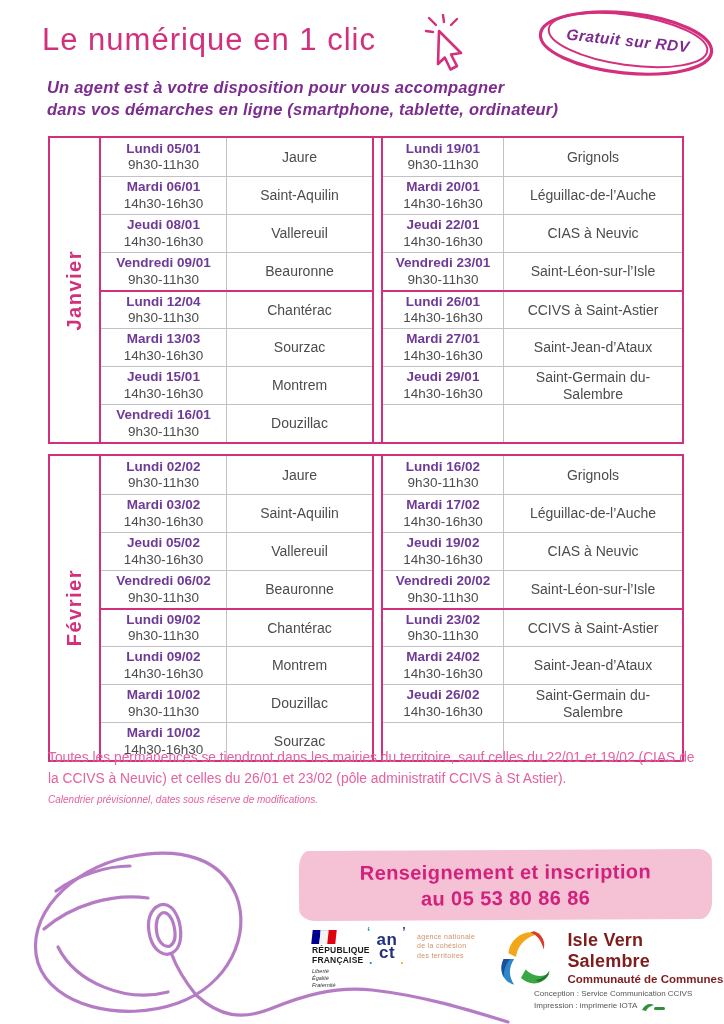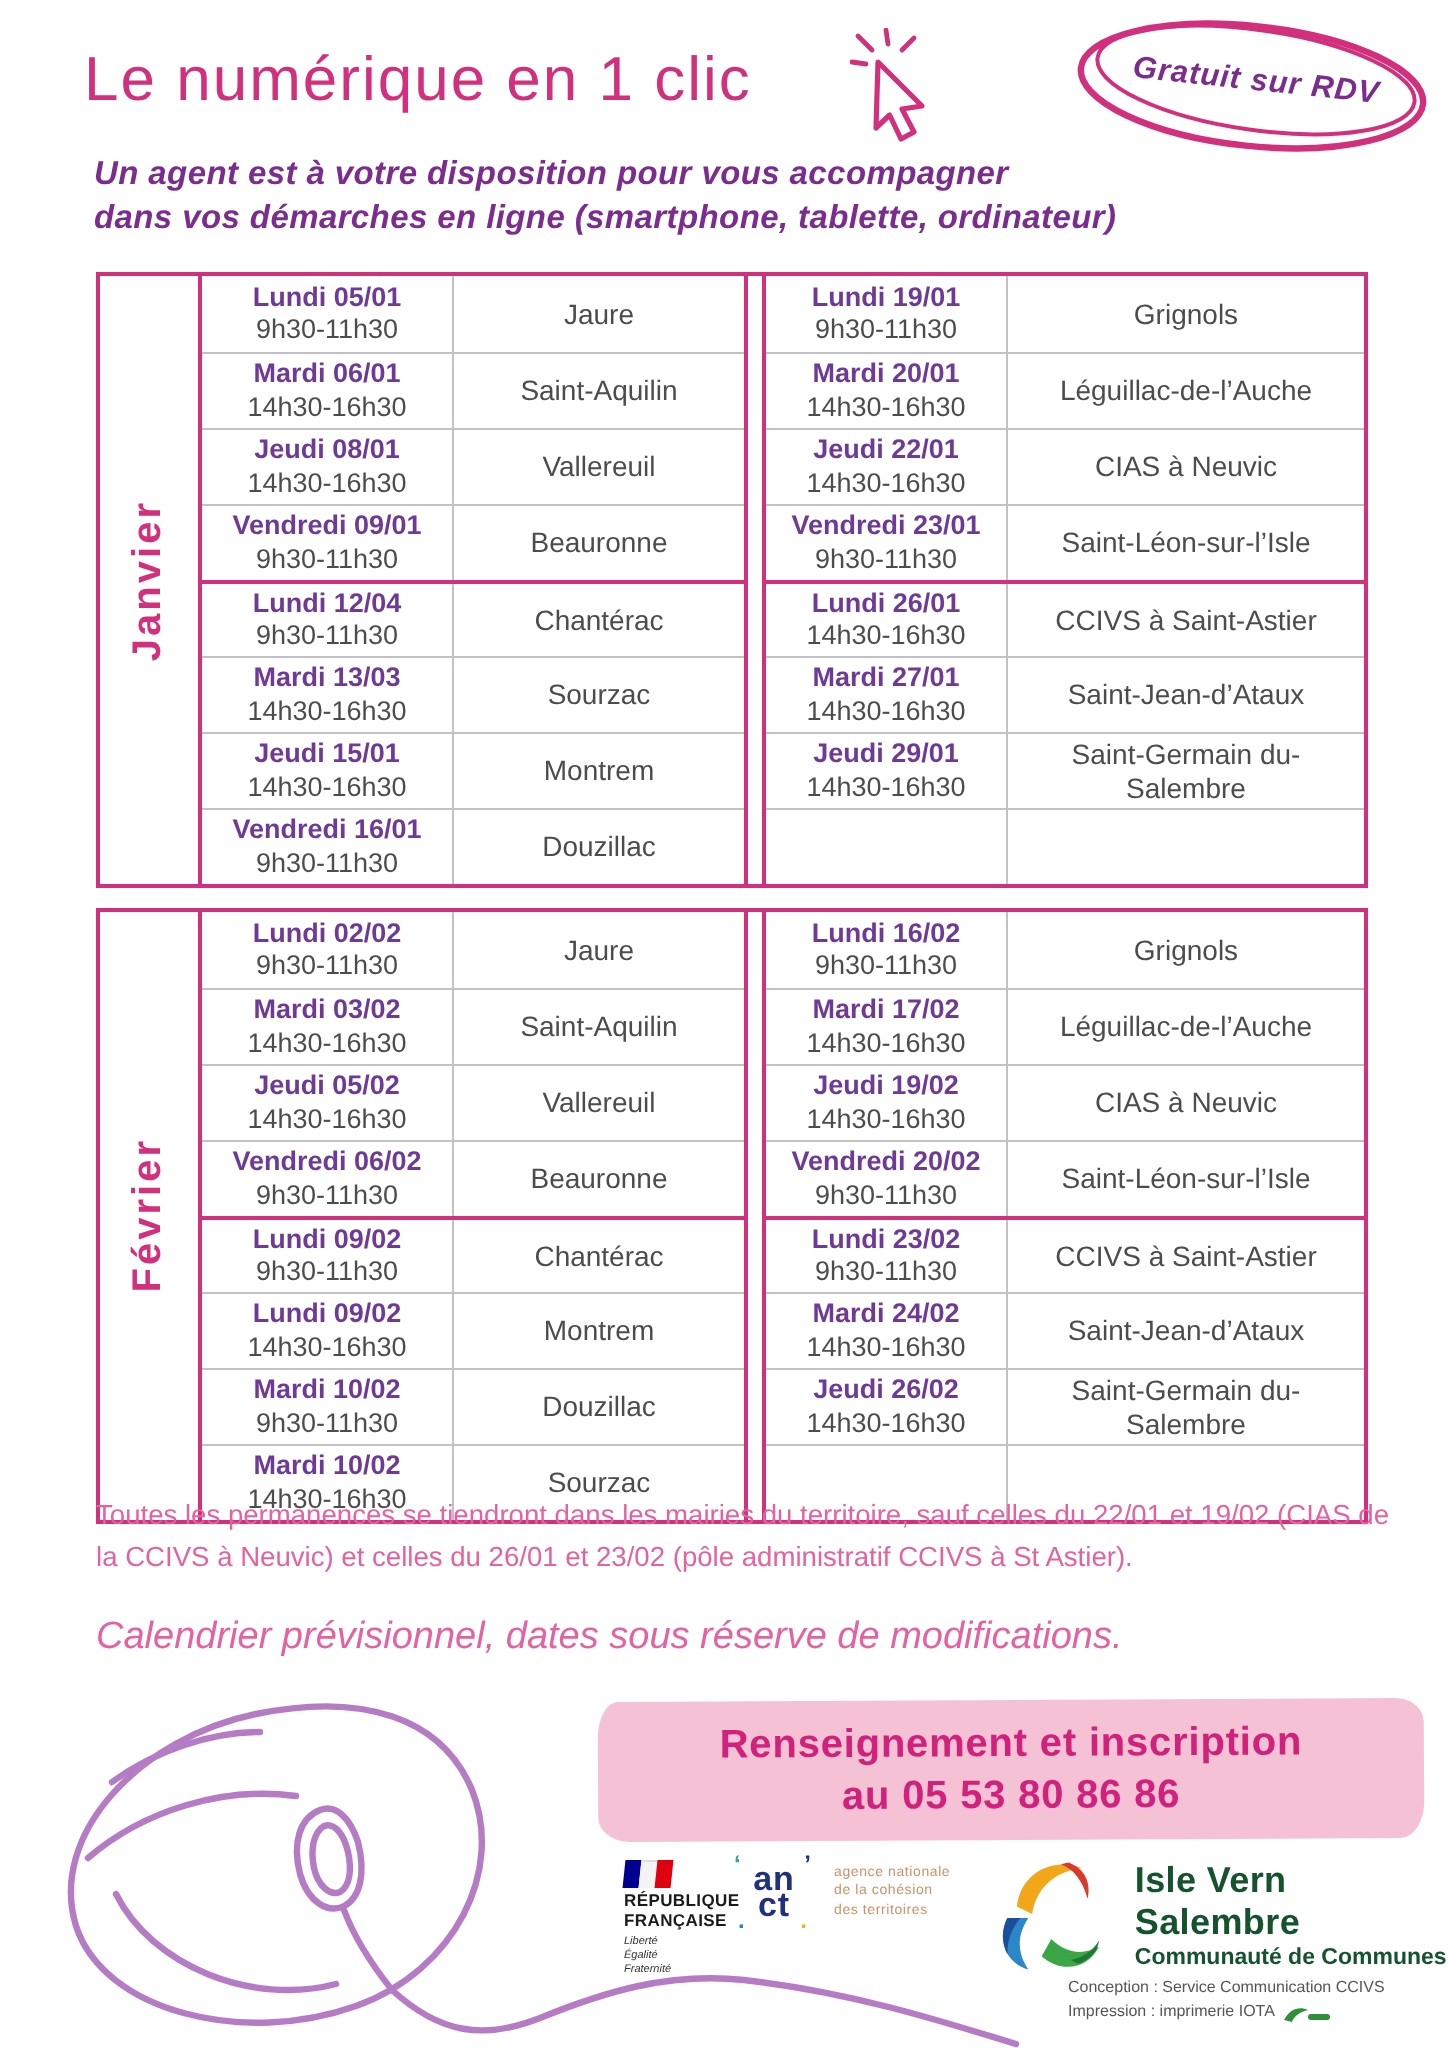--- a/index.html
+++ b/index.html
@@ -45,21 +45,21 @@
     justify-content:center;text-align:center}
   .sub-right .cell-date{width:121px}
   .cell-date .day{font-size:13.5px;font-weight:bold;color:var(--date-purple);line-height:1.2}
   .cell-date .time{font-size:13.5px;color:var(--gray);line-height:1.2}
   .cell-place{flex:1;display:flex;align-items:center;justify-content:center;text-align:center;
     font-size:14px;color:var(--gray);padding:0 10px;line-height:1.15}
 
   
   .notes{position:absolute;left:48px;top:748px;width:652px;color:var(--pink-soft)}
   .notes .main{font-size:13.8px;line-height:1.5}
-  .notes .italic{margin-top:19px;font-size:19px;font-style:italic}
+  .notes .italic{margin-top:5px;font-size:10px;font-style:italic}
 
   
   .mouse-art{position:absolute;left:0;top:843px}
   .contact-box{position:absolute;left:299px;top:850px;width:413px;height:70px;background:var(--boxbg);
     border-radius:10px 14px 12px 16px / 18px 12px 18px 12px;transform:rotate(-.3deg);
     display:flex;flex-direction:column;align-items:center;justify-content:center}
   .contact-box .l1,.contact-box .l2{color:#d2217c;font-weight:bold;font-size:20px;letter-spacing:.4px;line-height:1.3}
 
   
   .logo-rf{position:absolute;left:312px;top:930px;width:52px}
@@ -71,21 +71,21 @@
 
   .logo-anct{position:absolute;left:367px;top:932px;display:flex;align-items:center}
   .anct-mark{position:relative;width:40px;text-align:center;color:#22317e;font-weight:bold;
     font-size:17px;line-height:.8;letter-spacing:.5px}
   .anct-q{position:absolute;font-size:12px;font-weight:bold}
   .q-tl{left:0;top:-5px;color:#2fa4a0}.q-tr{right:1px;top:-5px;color:#22317e}
   .q-bl{left:2px;bottom:-6px;color:#2f7dc4}.q-br{right:3px;bottom:-6px;color:#e8b71c}
   .anct-desc{margin-left:10px;color:#cf9067;font-size:7px;line-height:1.35;letter-spacing:.3px}
 
   .logo-ivs{position:absolute;left:496px;top:926px;display:flex}
-  .ivs-text{margin-left:14px;margin-top:4px;color:#14532d}
+  .ivs-text{margin-left:14px;margin-top:4px;color:#7f1d1d}
   .ivs-name{font-size:18px;font-weight:600;letter-spacing:.2px}
   .ivs-sub{font-size:11.5px;font-weight:bold;margin-top:1px}
 
   .credits{position:absolute;left:534px;top:988px;font-size:8px;color:#555;line-height:1.5}
   .credits .cr-row{display:flex;align-items:flex-end;gap:3px}
 </style>
 </head>
 <body>
 
 <div class="page">

